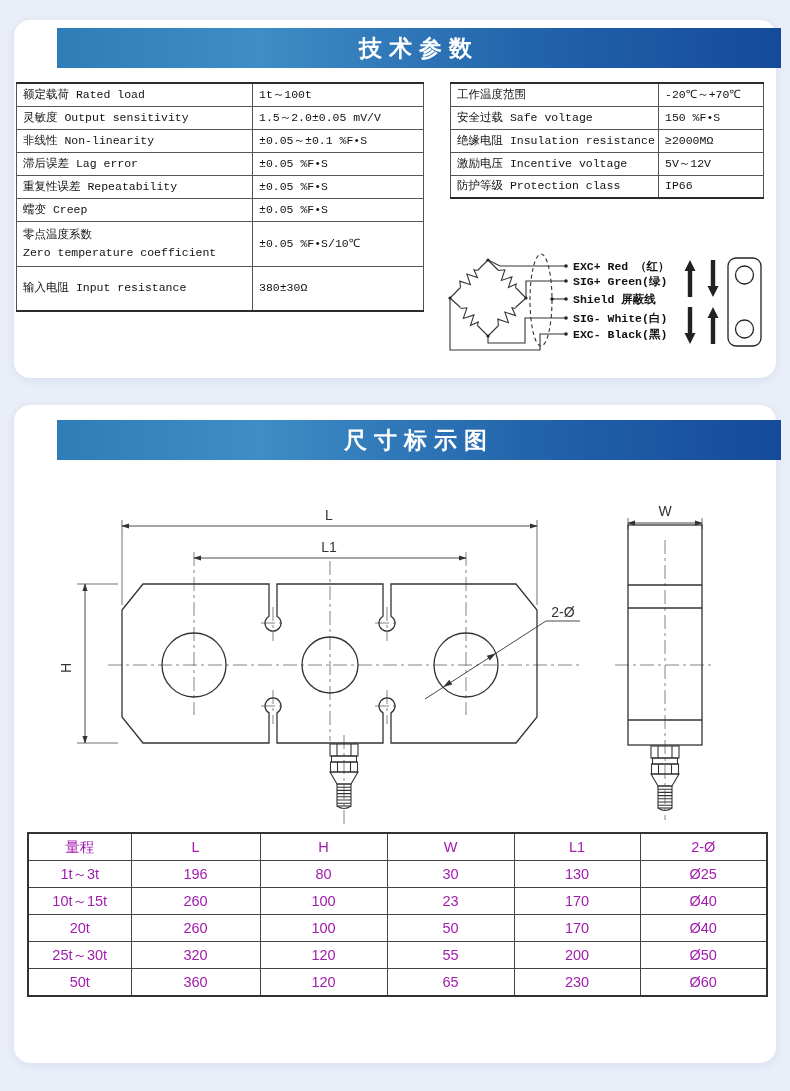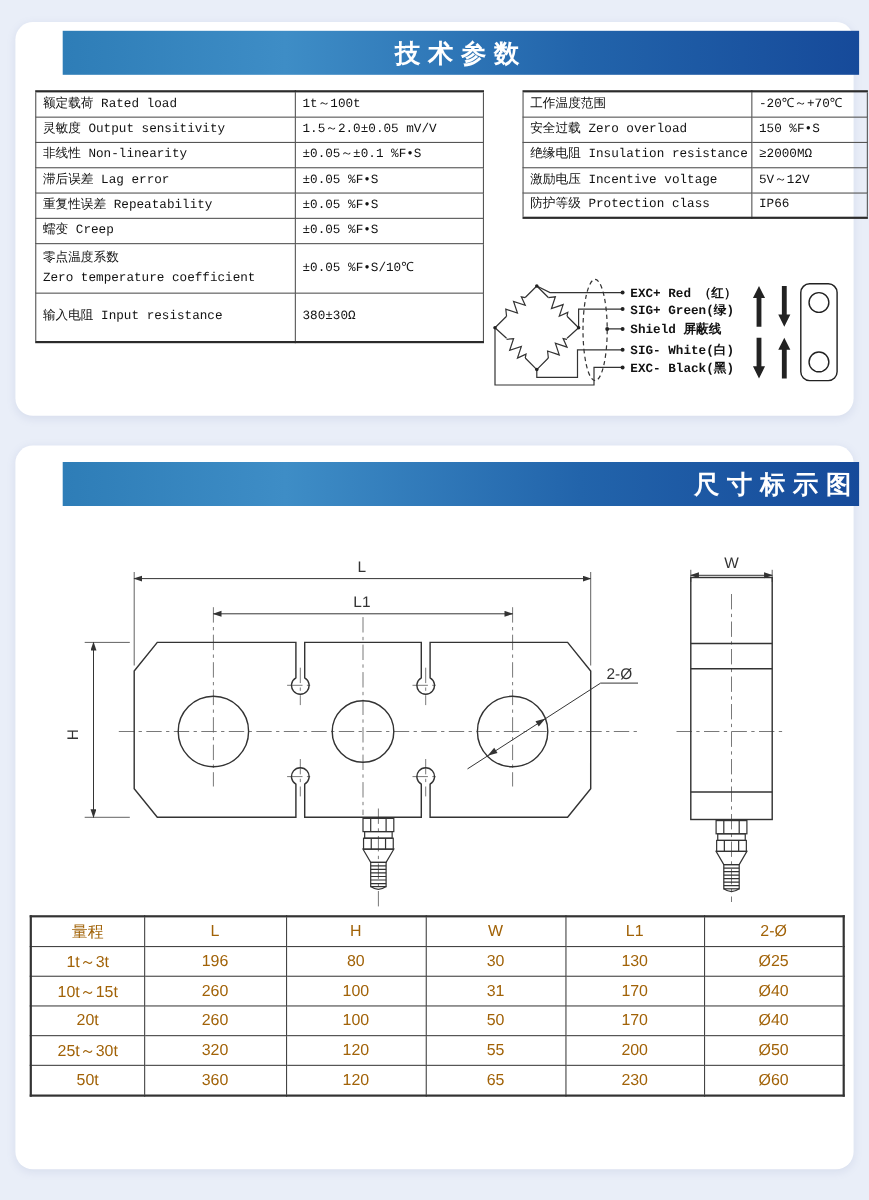--- a/index.html
+++ b/index.html
@@ -7,37 +7,37 @@
         font-family:"Liberation Sans",sans-serif;}
   .card{position:absolute;background:#ffffff;border-radius:16px;
         box-shadow:0 2px 8px rgba(110,130,175,.14);}
   #card1{left:14px;top:20px;width:762px;height:358px;}
   #card2{left:14px;top:405px;width:762px;height:658px;}
   .banner{position:absolute;left:33px;width:724px;height:40px;
         background:linear-gradient(90deg,#2e7db7 0%,#3e8dc6 28%,#2264ab 65%,#164a9a 100%);
         color:#fff;font-size:23px;font-weight:bold;letter-spacing:7px;
         text-align:center;line-height:40px;margin-left:24px;}
   #banner1{top:28px;}
-  #banner2{top:420px;text-align:right;}
+  #banner2{top:420px;}
 
   .spec-table{position:absolute;border-collapse:collapse;table-layout:fixed;
         font-family:"Liberation Mono",monospace;font-size:11.5px;color:#111;
         border-top:2px solid #2b2b2b;border-bottom:2px solid #2b2b2b;}
   .spec-table td{border:1px solid #555;padding:0 2px 0 6px;vertical-align:middle;line-height:1.55;}
   .spec-table tr{height:23px;}
-  #spec-left{left:32px;top:82px;width:407px;}
-  #spec-right{left:450px;top:82px;width:313px;margin-left:25px;}
+  #spec-left{left:16px;top:82px;width:407px;}
+  #spec-right{left:450px;top:82px;width:313px;}
   #spec-left tr:nth-child(7),#spec-left tr:nth-child(8){height:45px;}
   .s-label{white-space:pre-line;}
 
   #wiring{position:absolute;left:440px;top:246px;}
   #drawing{position:absolute;left:30px;top:485px;}
 
   .dim-table{position:absolute;left:27px;top:832px;width:739px;border-collapse:collapse;
-        table-layout:fixed;font-size:14.5px;color:#a16207;text-align:center;border:2px solid #333;}
+        table-layout:fixed;font-size:14.5px;color:#a21caf;text-align:center;border:2px solid #333;}
   .dim-table th,.dim-table td{border:1px solid #444;font-weight:normal;height:26px;padding:0;}
 </style>
 </head>
 <body>
 
 <div class="page">
 
   <div class="card" id="card1"></div>
   <div class="banner" id="banner1">技术参数</div>
 
@@ -97,21 +97,21 @@
         <col style="width:208px">
         <col style="width:105px">
       </colgroup>
     <tbody>
   <tr>
     <td class="s-label">工作温度范围</td>
     <td class="s-value">-20℃～+70℃</td>
   </tr>
 
   <tr>
-    <td class="s-label">安全过载 Zero overload</td>
+    <td class="s-label">安全过载 Safe voltage</td>
     <td class="s-value">150 %F•S</td>
   </tr>
 
   <tr>
     <td class="s-label">绝缘电阻 Insulation resistance</td>
     <td class="s-value">≥2000MΩ</td>
   </tr>
 
   <tr>
     <td class="s-label">激励电压 Incentive voltage</td>
@@ -279,21 +279,21 @@
     <td>30</td>
     <td>130</td>
     <td>Ø25</td>
   </tr>
 
 
   <tr>
     <td>10t～15t</td>
     <td>260</td>
     <td>100</td>
-    <td>31</td>
+    <td>23</td>
     <td>170</td>
     <td>Ø40</td>
   </tr>
 
   <tr>
     <td>20t</td>
     <td>260</td>
     <td>100</td>
     <td>50</td>
     <td>170</td>

